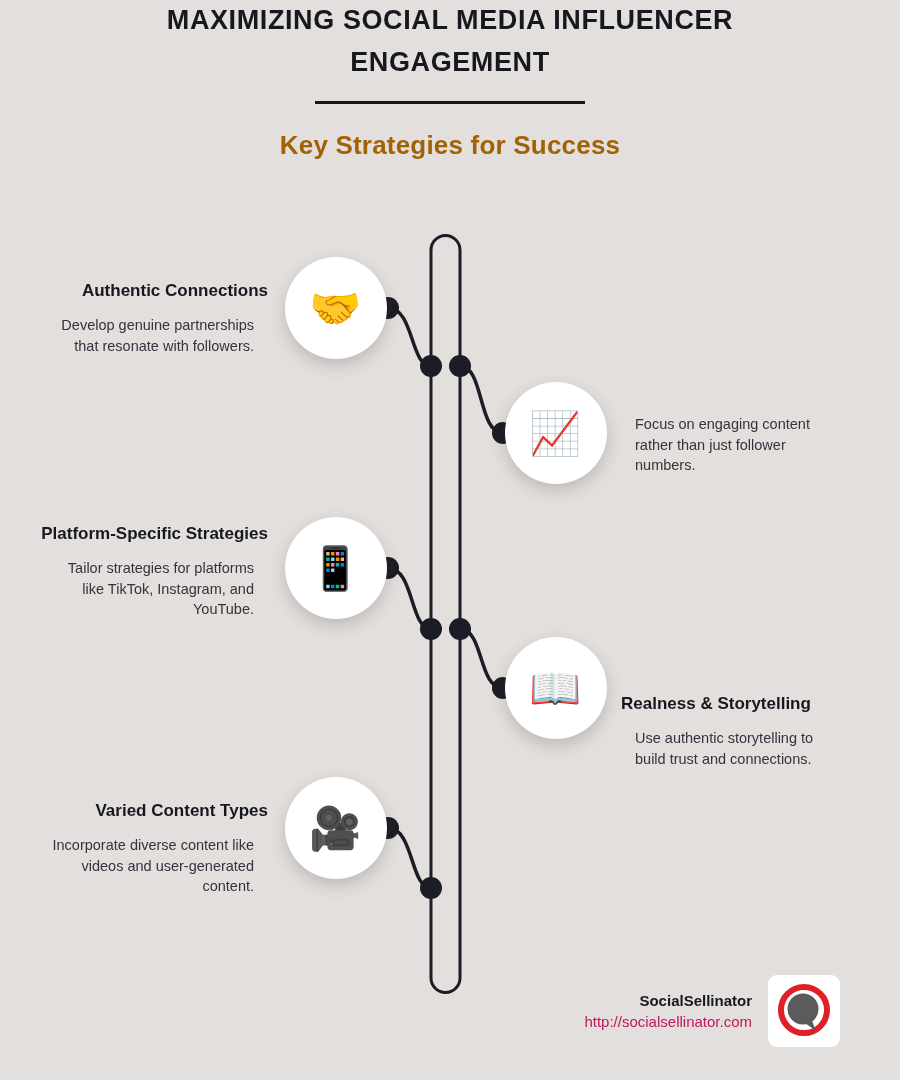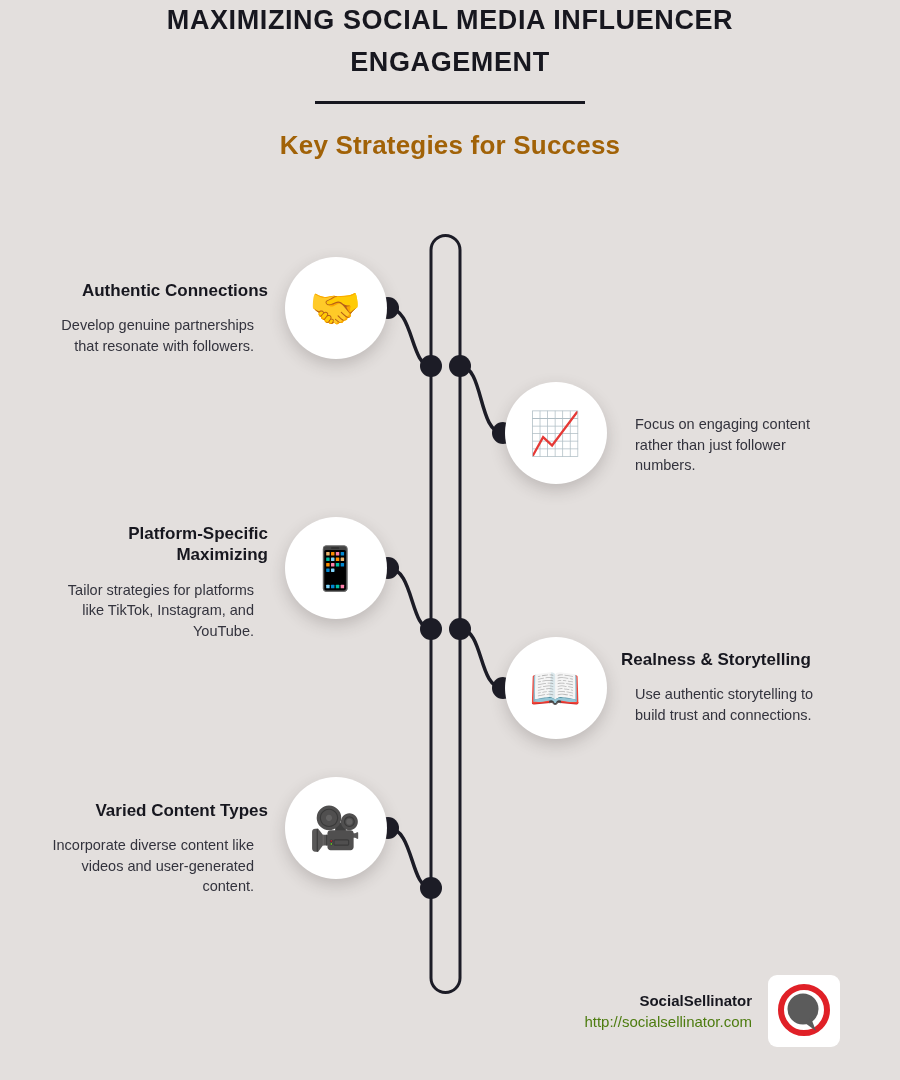--- a/index.html
+++ b/index.html
@@ -120,21 +120,21 @@
     text-align: right;
   }
   .brand-name {
     font-size: 15px;
     font-weight: bold;
     color: #17171f;
     margin: 0 0 4px 0;
   }
   .brand-url {
     font-size: 15px;
-    color: #4d7c0f;
+    color: #be185d;
     margin: 0;
   }
   .brand-logo {
     width: 72px;
     height: 72px;
     border-radius: 9px;
     background: #ffffff;
     display: flex;
     align-items: center;
     justify-content: center;
@@ -197,25 +197,25 @@
 <div class="item-text side-left" style="left:35px; top:280px; width:233px;">
   <h3>Authentic Connections</h3>
   <p>Develop genuine partnerships that resonate with followers.</p>
 </div>
 
 <div class="item-text side-right" style="left:621px; top:400px; width:225px;">
   <p>Focus on engaging content rather than just follower numbers.</p>
 </div>
 
 <div class="item-text side-left" style="left:35px; top:523px; width:233px;">
-  <h3>Platform-Specific Maximizing</h3>
+  <h3>Platform-Specific Strategies</h3>
   <p>Tailor strategies for platforms like TikTok, Instagram, and YouTube.</p>
 </div>
 
-<div class="item-text side-right" style="left:621px; top:649px; width:225px;">
+<div class="item-text side-right" style="left:621px; top:693px; width:225px;">
   <h3>Realness &amp; Storytelling</h3>
   <p>Use authentic storytelling to build trust and connections.</p>
 </div>
 
 <div class="item-text side-left" style="left:35px; top:800px; width:233px;">
   <h3>Varied Content Types</h3>
   <p>Incorporate diverse content like videos and user-generated content.</p>
 </div>
 
 <div class="footer">

